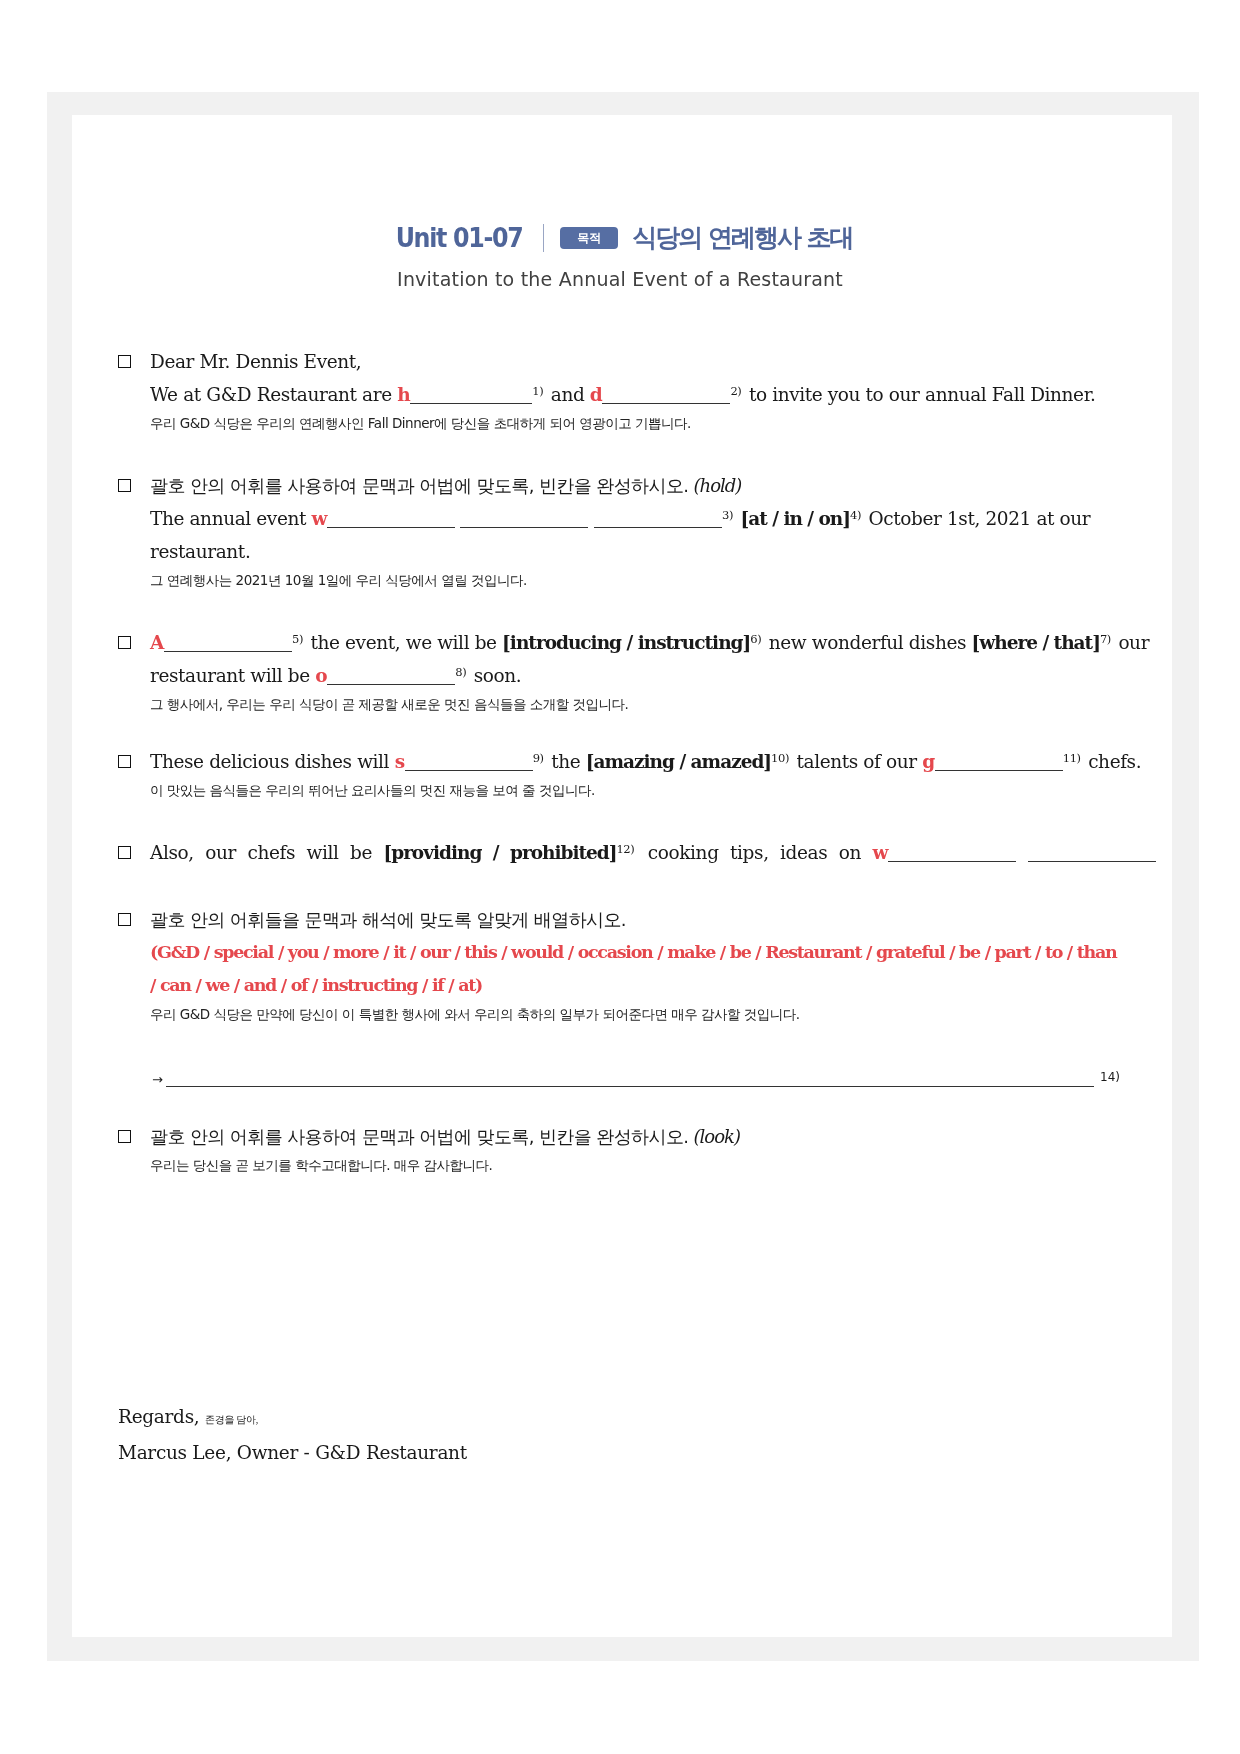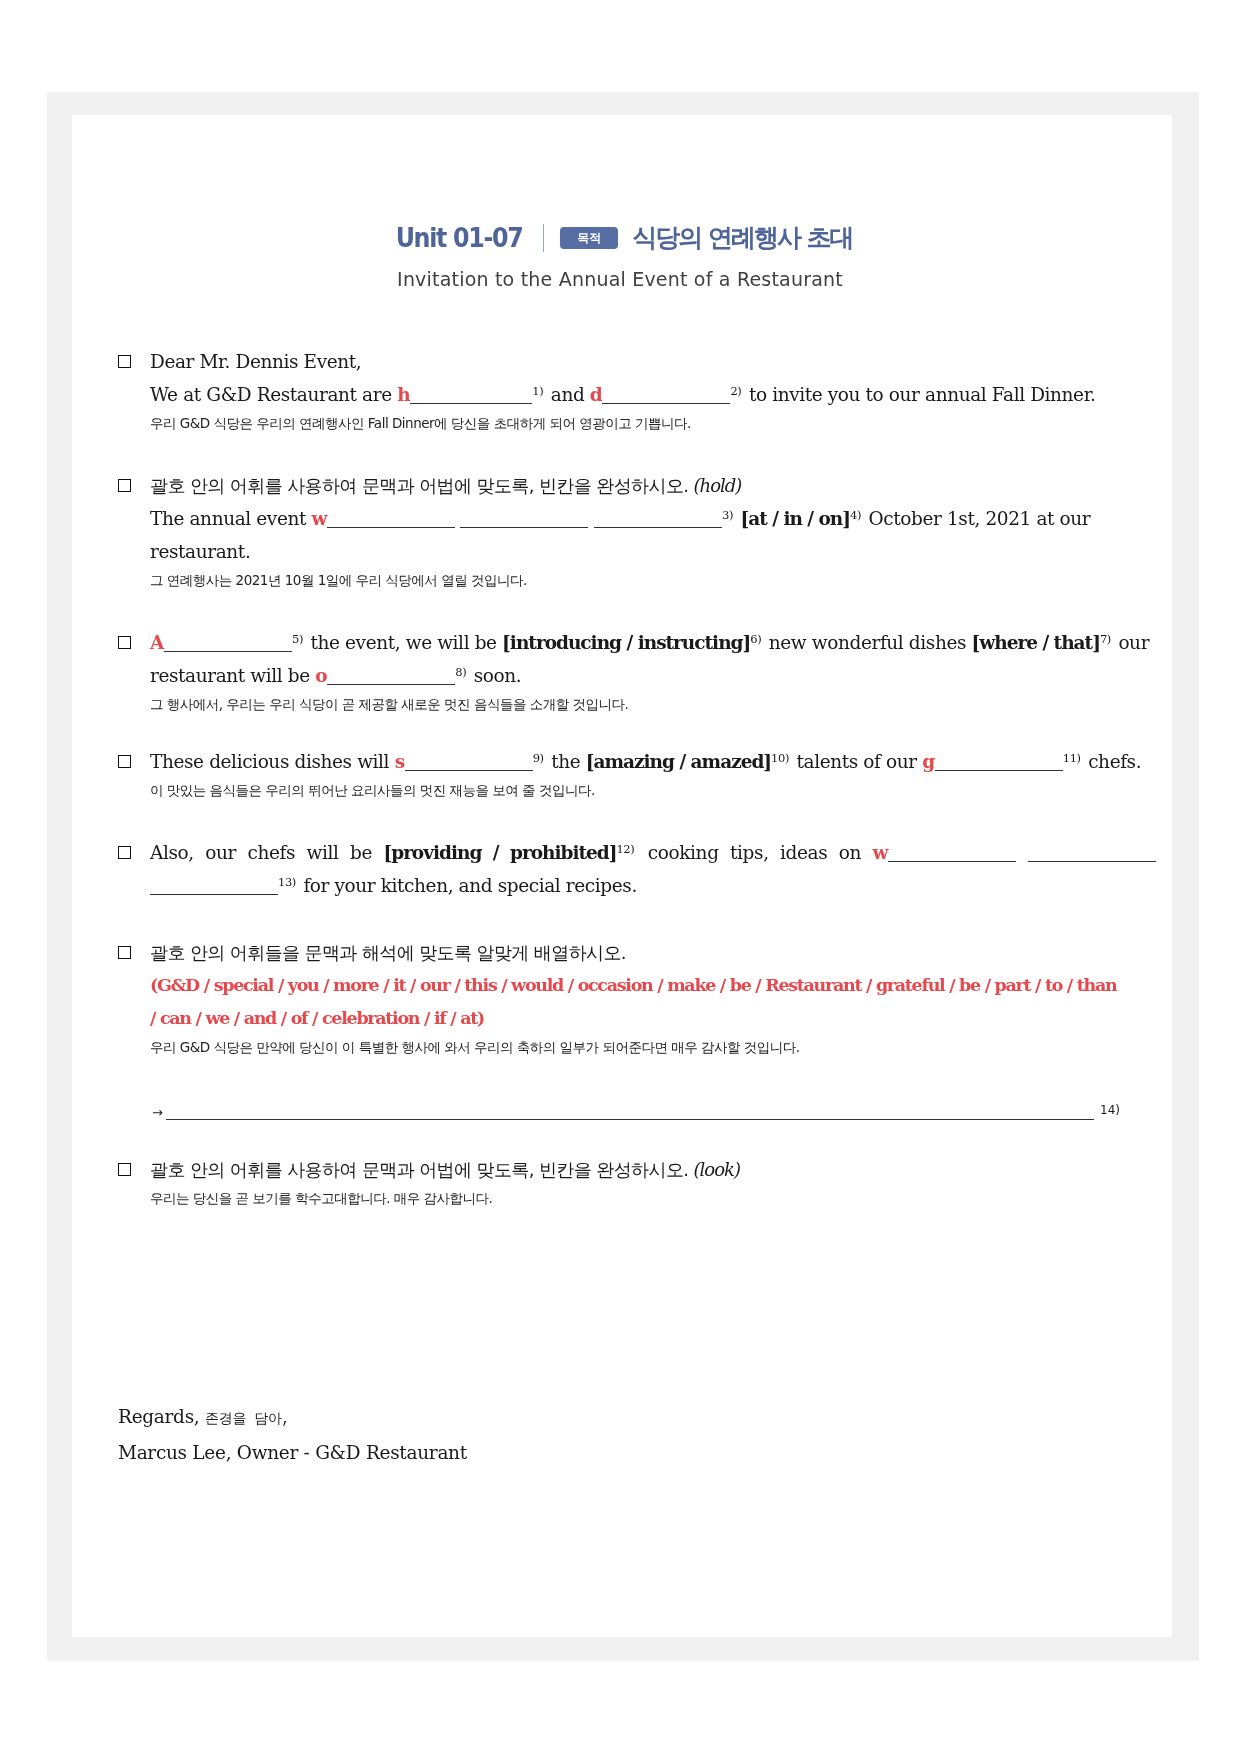--- a/index.html
+++ b/index.html
@@ -52,21 +52,21 @@
   .blank { display: inline-block; border-bottom: 1.2px solid #333; height: 20px; vertical-align: -3px; }
   .w120 { width: 122px; }
   .w125 { width: 128px; }
   sup { font-size: 11.5px; vertical-align: 6px; line-height: 0; margin-right: 2px; }
   .redlist { color: #e5484d; font-weight: bold; font-size: 17.5px; line-height: 33px; letter-spacing: -1.3px; }
   .answer-row { position: relative; height: 30px; margin-top: 40px; font-family: "DejaVu Sans", sans-serif; font-size: 13px; }
   .answer-row .arrow { position: absolute; left: 2px; top: 6px; }
   .answer-row .line { position: absolute; left: 16px; top: 20px; width: 928px; border-bottom: 1.2px solid #333; }
   .answer-row .num { position: absolute; left: 950px; top: 4px; font-size: 12px; }
   .closing { position: absolute; left: 118px; top: 1400px; font-family: "DejaVu Serif", serif; font-size: 18.5px; line-height: 33px; color: #1a1a1a; letter-spacing: -0.3px; }
-  .closing .kr-inline { font-family: Liberation Mono, monospace; font-size: 14px; }
+  .closing .kr-inline { font-family: Liberation Serif, serif; font-size: 10px; }
 </style>
 </head>
 <body>
 
 <div class="frame"></div>
 <div class="page"></div>
 
 <div class="title-row">
   <span class="unit">Unit 01-07</span>
   <span class="sep"></span>
@@ -113,30 +113,27 @@
       <span>These delicious dishes will </span><span class="red">s</span><span class="blank w125"></span><sup>9)</sup><span> the </span><span class="b">[amazing / amazed]</span><sup>10)</sup><span> talents of our </span><span class="red">g</span><span class="blank w125"></span><sup>11)</sup><span> chefs.</span>
     </div>
     <div class="kr">이 맛있는 음식들은 우리의 뛰어난 요리사들의 멋진 재능을 보여 줄 것입니다.</div>
   </div>
 
   <div class="sec" style="margin-top:34px">
     <span class="box" style="top:10px"></span>
     <div class="en" style="word-spacing:6px">
       <span>Also, our chefs will be </span><span class="b">[providing / prohibited]</span><sup>12)</sup><span> cooking tips, ideas on </span><span class="red">w</span><span class="blank w125"></span> <span class="blank w125"></span>
     </div>
-    <div class="en">
-      <span class="blank w125"></span><sup>13)</sup><span> for your kitchen, and special recipes.</span>
-    </div>
   </div>
 
   <div class="sec" style="margin-top:34px">
     <span class="box" style="top:10px"></span>
     <div class="kr-head">괄호 안의 어휘들을 문맥과 해석에 맞도록 알맞게 배열하시오.</div>
     <div class="redlist">(G&amp;D / special / you / more / it / our / this / would / occasion / make / be / Restaurant / grateful / be / part / to / than</div>
-    <div class="redlist">/ can / we / and / of / celebration / if / at)</div>
+    <div class="redlist">/ can / we / and / of / instructing / if / at)</div>
     <div class="kr">우리 G&amp;D 식당은 만약에 당신이 이 특별한 행사에 와서 우리의 축하의 일부가 되어준다면 매우 감사할 것입니다.</div>
     <div class="answer-row">
       <span class="arrow">→</span>
       <span class="line"></span>
       <span class="num">14)</span>
     </div>
   </div>
 
   <div class="sec" style="margin-top:24px">
     <span class="box" style="top:10px"></span>

